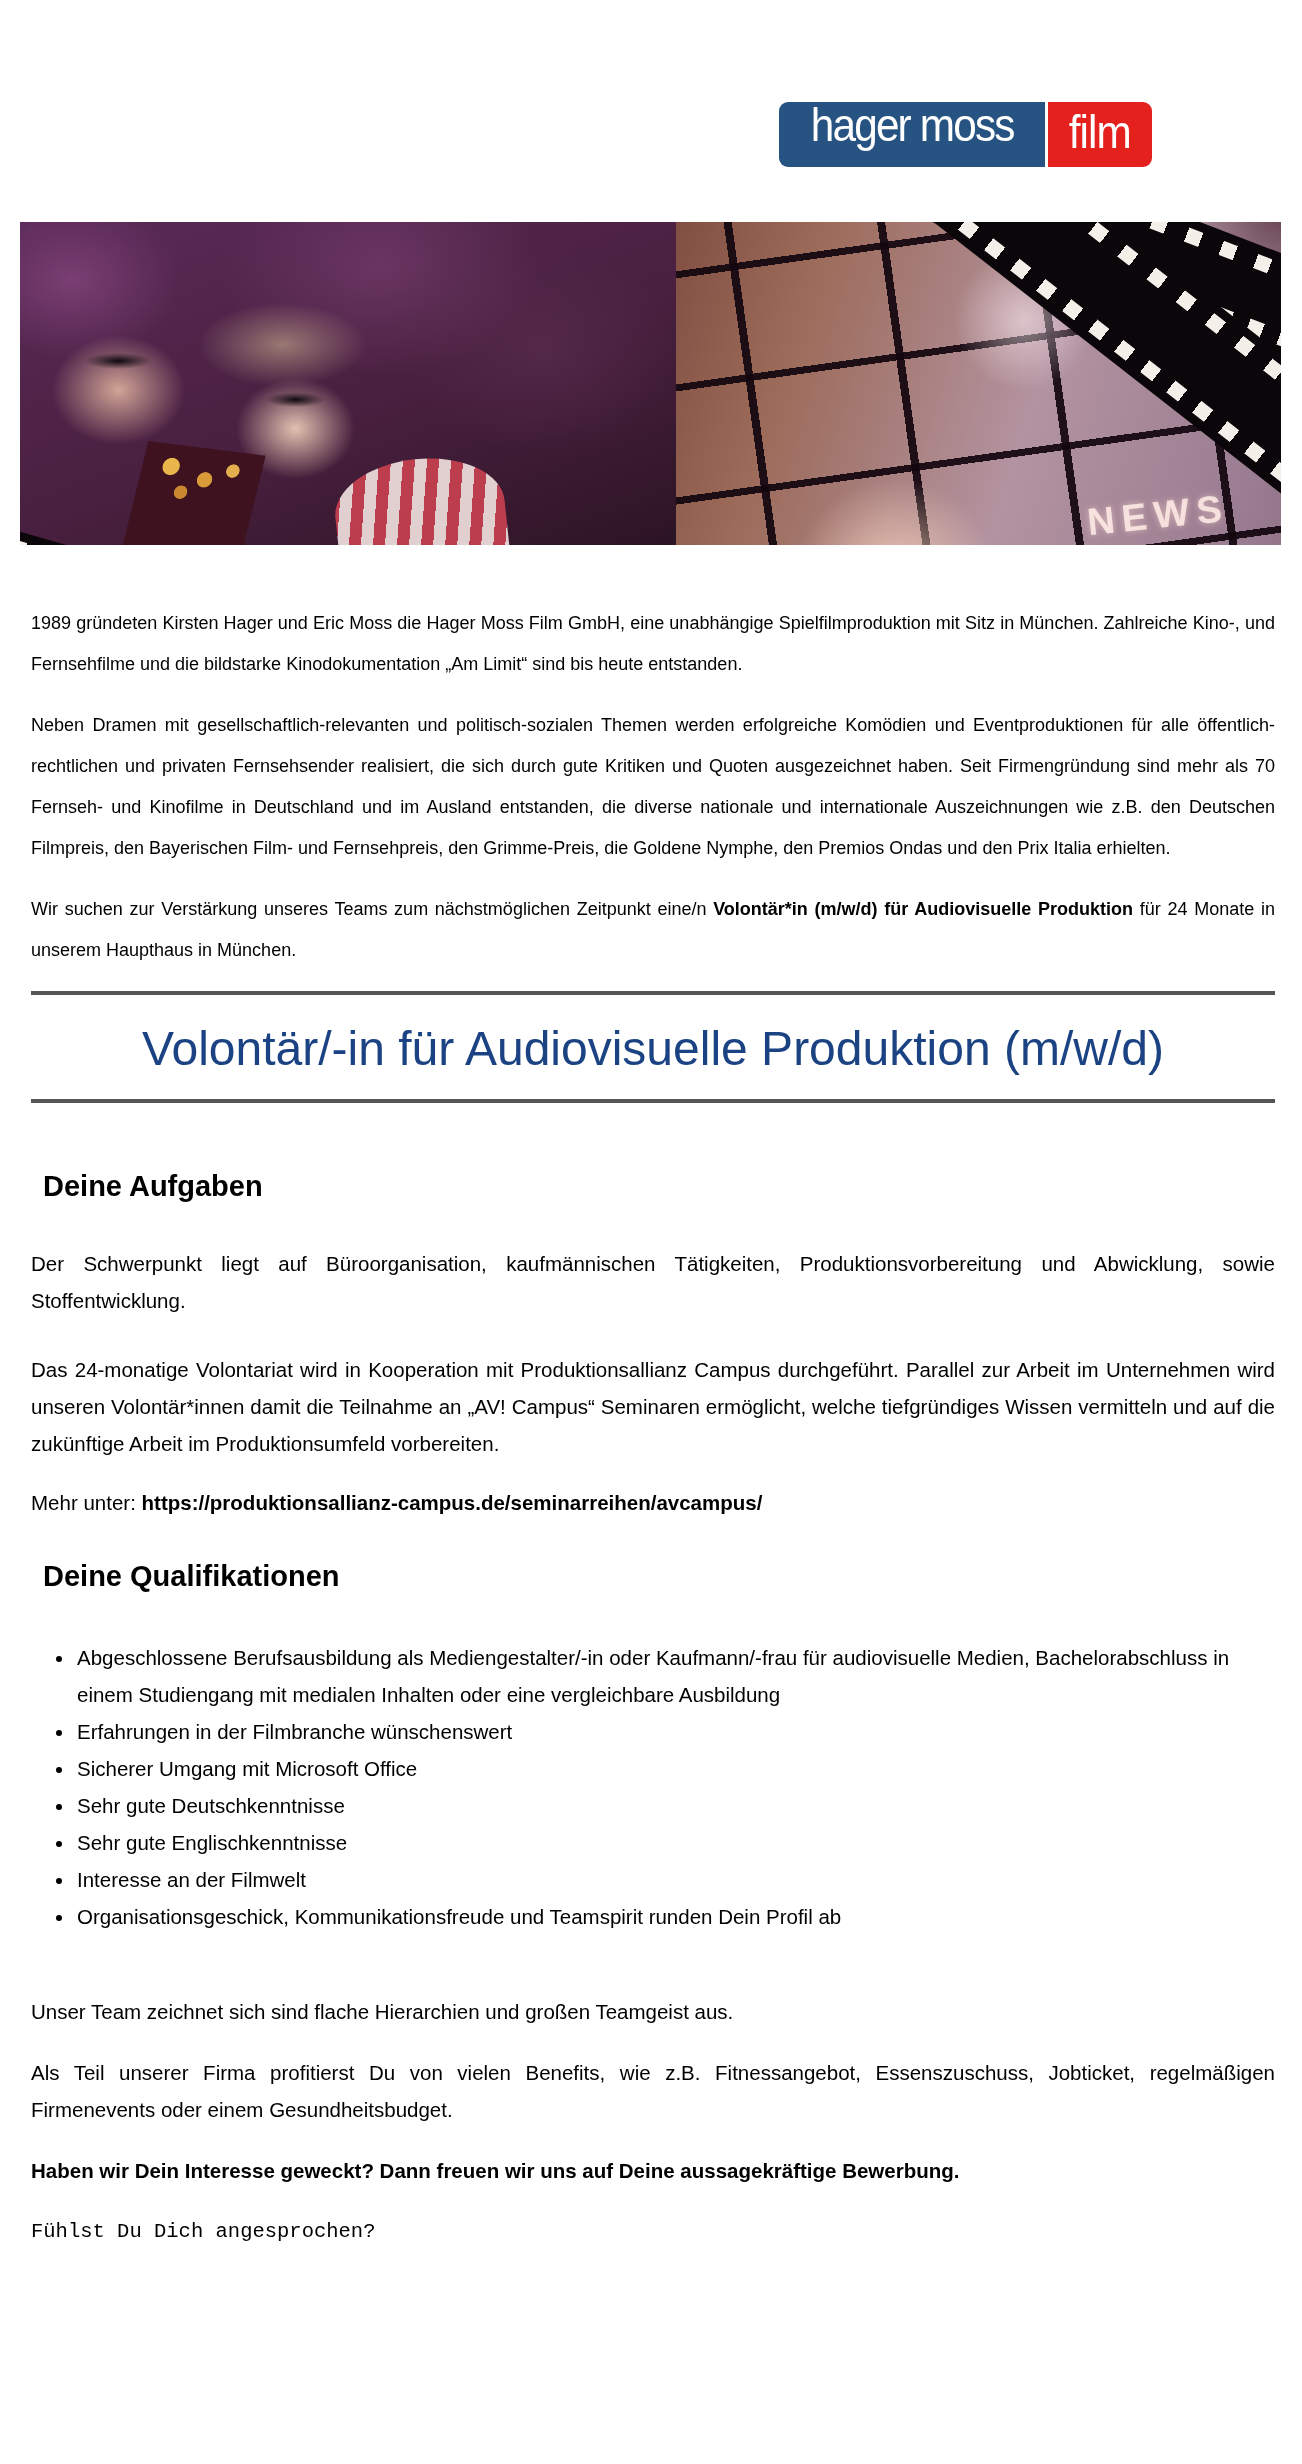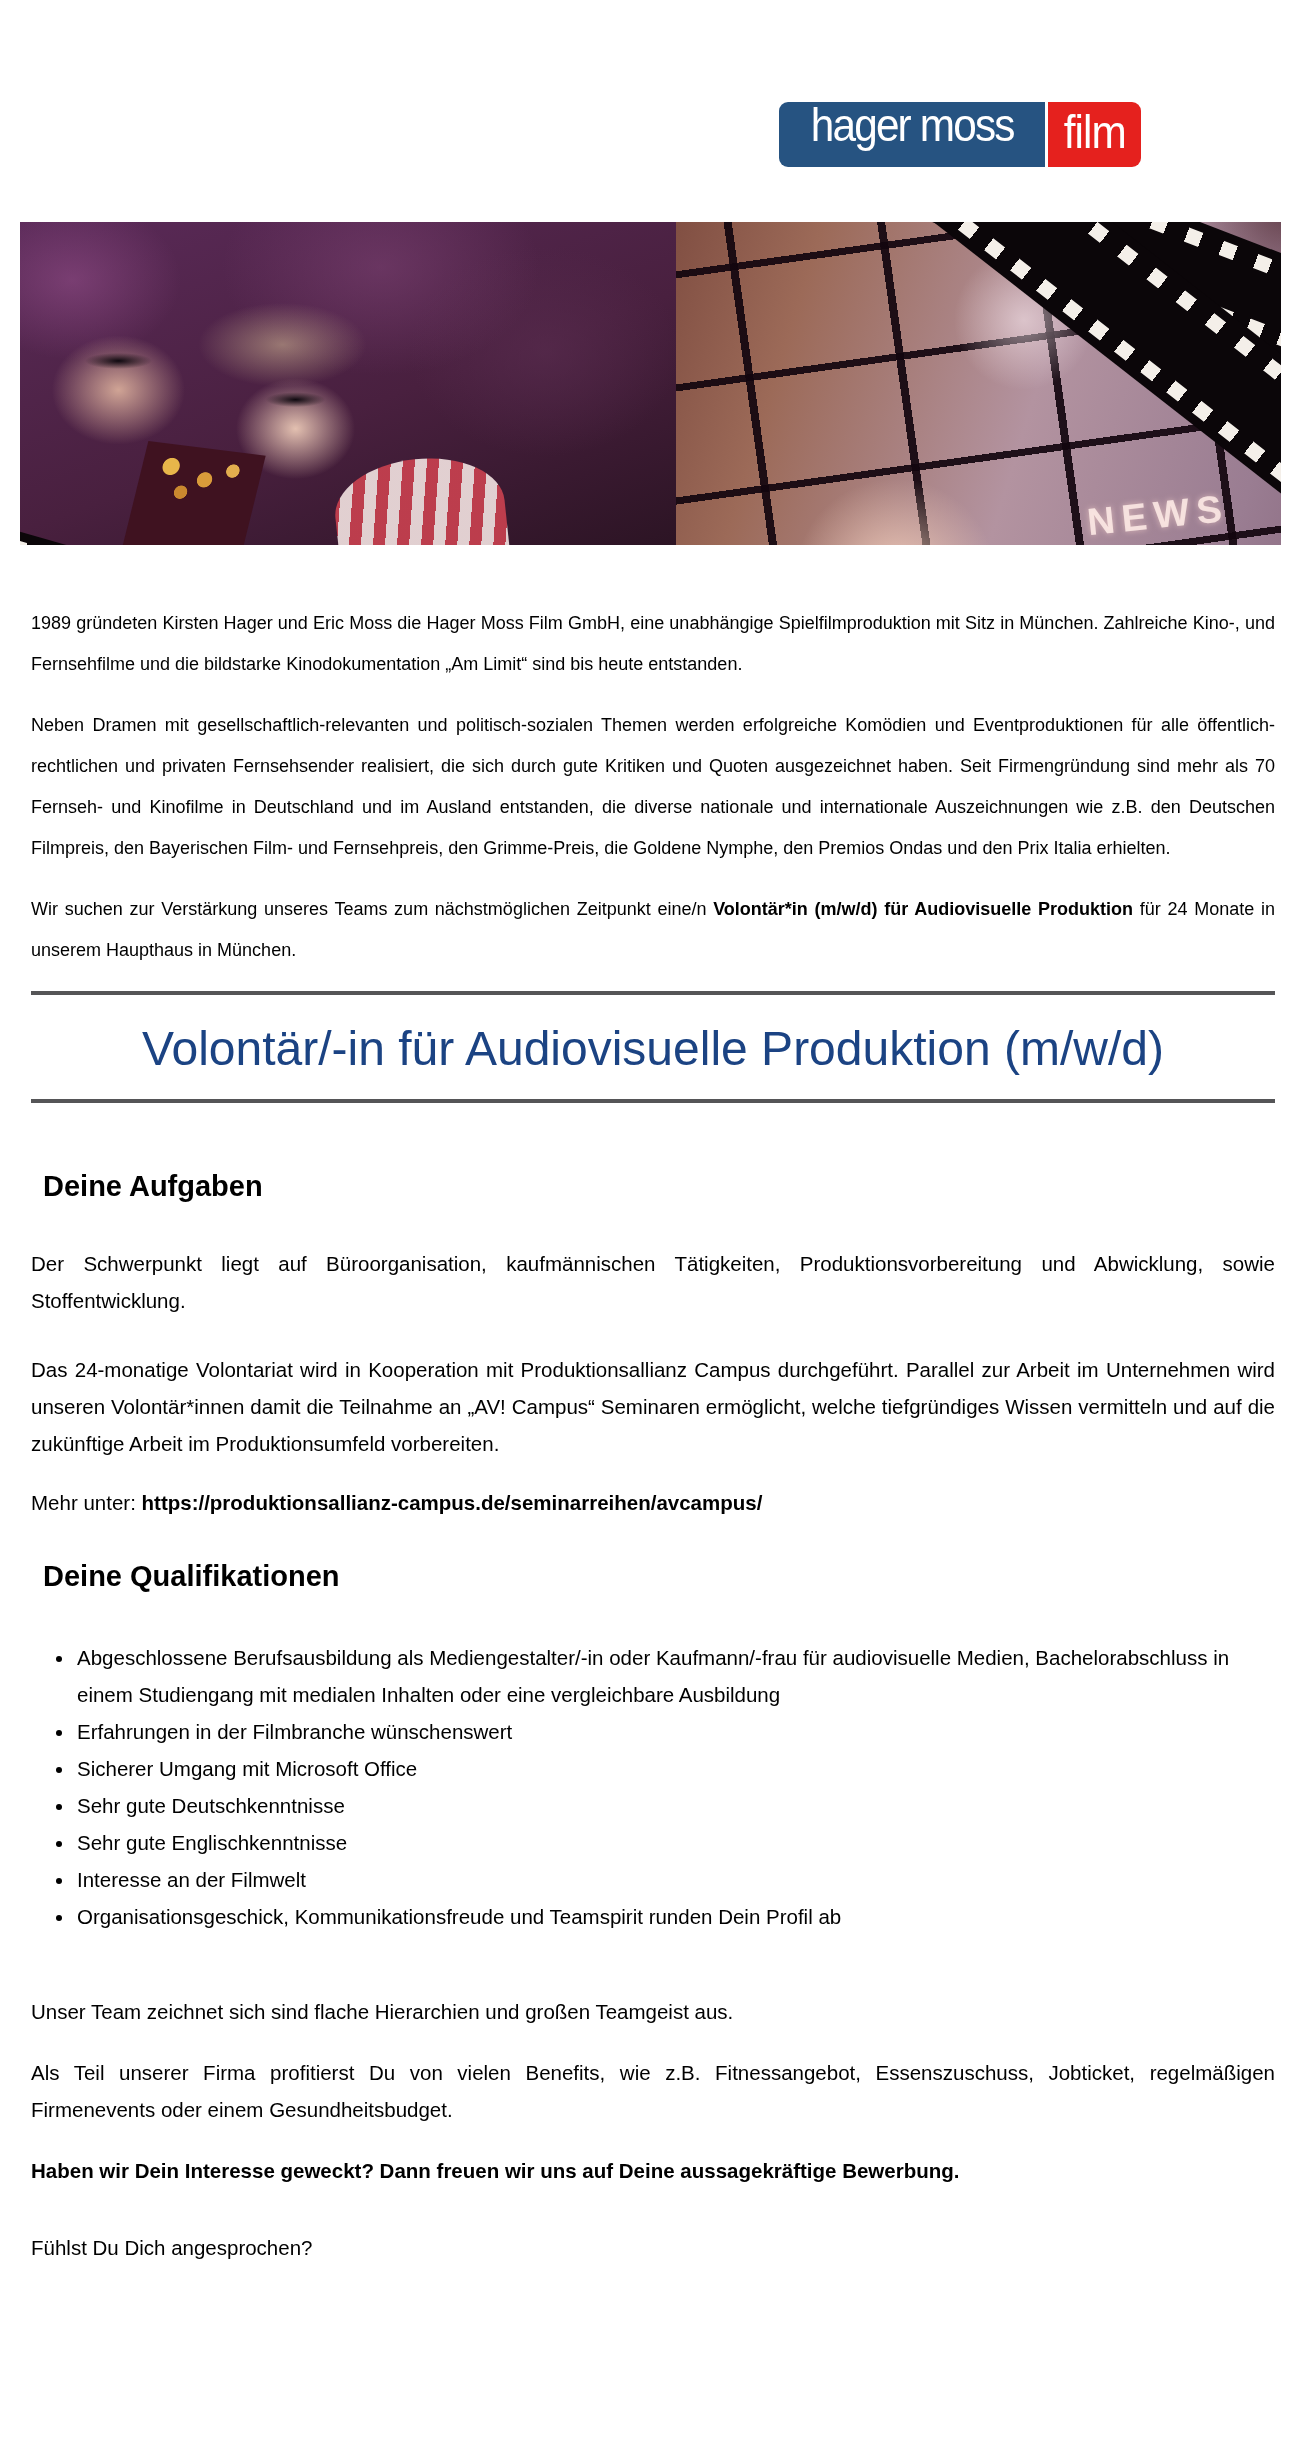--- a/index.html
+++ b/index.html
@@ -12,21 +12,21 @@
   .logo{position:absolute;top:102px;left:779px;height:65px;display:flex;align-items:stretch;}
   .logo-blue{
     background:#265381;color:#fff;border-radius:9px 0 0 9px;
     width:266px;display:flex;align-items:flex-start;justify-content:center;
     font-size:46px;letter-spacing:-2px;transform-origin:center;
   }
   .logo-blue span,.logo-red span{display:block;transform:scaleX(.92);line-height:1;padding-bottom:6px;}
   .logo-sep{width:3px;background:#ffffff;}
   .logo-red{
     background:#e5211e;color:#fff;border-radius:0 9px 9px 0;
-    width:93px;display:flex;align-items:center;justify-content:center;
+    width:104px;display:flex;align-items:center;justify-content:center;
     font-size:46px;letter-spacing:-1px;
   }
   
   .banner{
     position:absolute;left:20px;top:222px;width:1261px;height:323px;overflow:hidden;
     background:linear-gradient(100deg,#4a2447 0%,#5d2c55 28%,#56243e 46%,#4e2030 62%,#3a1820 100%);
   }
   .audience{
     position:absolute;left:0;top:0;width:52%;height:100%;
     background:
@@ -99,21 +99,21 @@
   .p-tasks-1{margin-top:44px;}
   .p-tasks-2{margin-top:32px;}
   .more-line{margin-top:22px;font-size:20.5px;line-height:37px;}
   .more-line b a{color:#000;text-decoration:none;}
   .h-qual{margin-top:40px;}
   .qual-list{margin:48px 0 0 0;padding:0 0 0 44px;font-size:20.5px;line-height:37px;}
   .qual-list li{padding-left:2px;}
   .p-team{margin-top:58px;}
   .p-benefits{margin-top:24px;}
   .p-interest{margin-top:24px;font-weight:bold;}
-  .p-question{margin-top:40px;}
+  .p-question{margin-top:24px;font-family:Liberation Mono, monospace;}
   .apply{margin-top:36px;font-size:20.5px;line-height:37px;font-weight:bold;}
 </style>
 </head>
 <body>
 
 <div class="logo">
   <div class="logo-blue">
     <span>hager moss</span>
   </div>
   <div class="logo-sep"></div>

